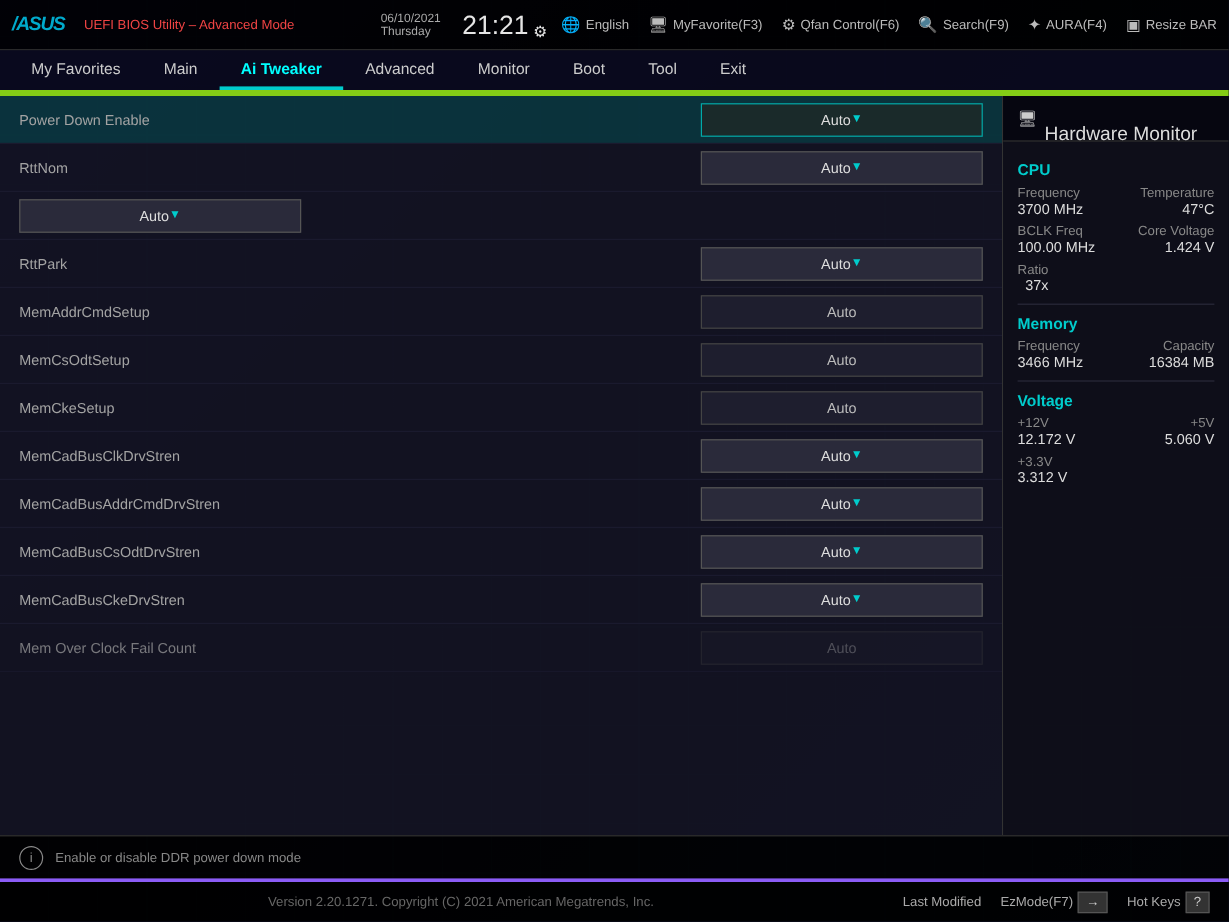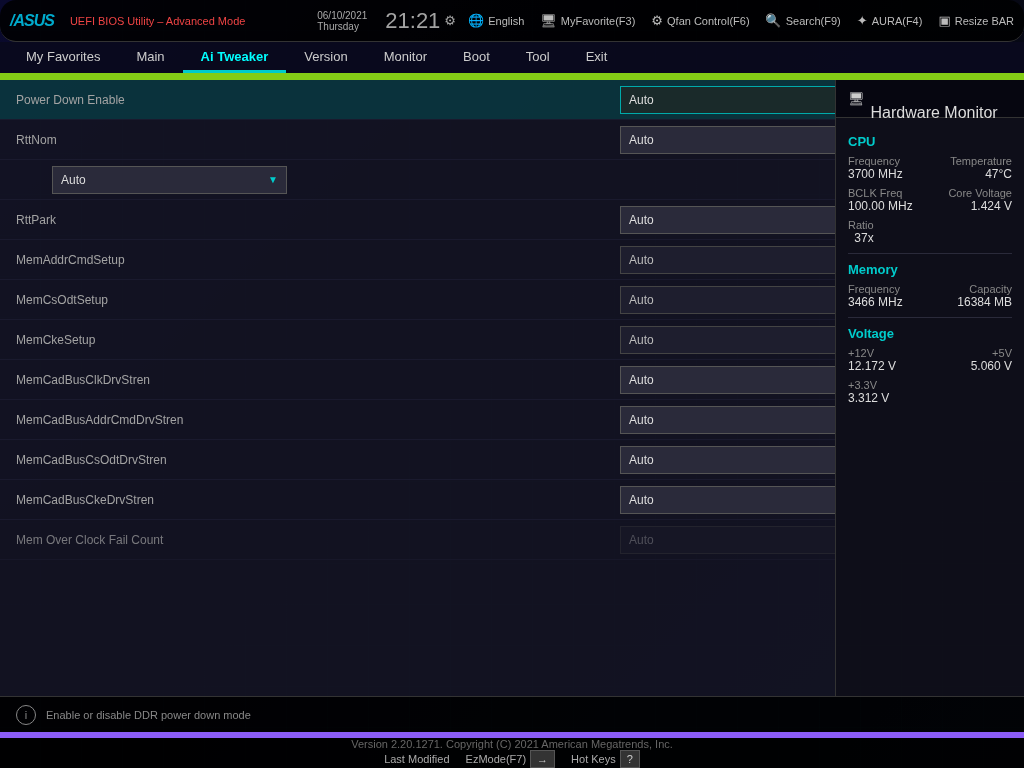--- a/index.html
+++ b/index.html
@@ -43,45 +43,44 @@
 
     
     .header {
       background: rgba(0,0,0,0.85);
       border-bottom: 1px solid #333;
       padding: 20px 10px;
       display: flex;
       align-items: center;
       gap: 12px;
       height: 42px;
-      border-radius: 16px;
     }
 
     .asus-logo {
       color: #00aacc;
       font-weight: 900;
       font-size: 16px;
       font-style: italic;
       letter-spacing: -1px;
       margin-right: 4px;
     }
 
     .header-title {
       color: #ef4444;
       font-size: 11px;
       font-weight: 500;
       flex: 1;
     }
 
     .header-time {
       font-size: 22px;
-      color: #a3a3a3;
+      color: #e5e5e5;
       font-weight: 300;
       display: flex;
-      align-items: center;
+      align-items: flex-end;
       gap: 4px;
     }
 
     .header-date {
       font-size: 10px;
       color: #aaa;
     }
 
     .header-tools {
       display: flex;
@@ -99,21 +98,21 @@
       color: #bbb;
     }
 
     .tool-icon {
       font-size: 13px;
     }
 
     
     .navbar {
       background: rgba(10,10,30,0.95);
-      border-bottom: 7px solid #84cc16;
+      border-bottom: 5px solid #84cc16;
       display: flex;
       align-items: stretch;
       height: 38px;
       padding: 0 8px;
     }
 
     .nav-item {
       padding: 0 18px;
       display: flex;
       align-items: center;
@@ -179,24 +178,23 @@
 
     .dropdown {
       width: 100%;
       background: #2a2a3a;
       border: 1px solid #555;
       color: #ddd;
       font-size: 12px;
       padding: 4px 8px;
       display: flex;
       align-items: center;
-      justify-content: space-between;
+      justify-content: center;
       cursor: pointer;
       height: 28px;
-      margin-left: 36px;
     }
 
     .dropdown.teal-border {
       border: 1px solid #00aaaa;
       background: #1a2a2a;
     }
 
     .dropdown.no-arrow {
       background: #1e1e2e;
       border: 1px solid #444;
@@ -301,25 +299,24 @@
 
     .status-text {
       font-size: 11px;
       color: #888;
     }
 
     
     .bottom-bar {
       height: 36px;
       background: rgba(0,0,0,0.9);
-      border-top: 6px solid #8b5cf6;
+      border-top: 3px solid #8b5cf6;
       display: flex;
       align-items: center;
       padding: 0 16px;
-      flex-direction: column;
     }
 
     .bottom-center {
       flex: 1;
       text-align: center;
       font-size: 11px;
       color: #666;
     }
 
     .bottom-actions {
@@ -390,21 +387,21 @@
         <span class="tool-icon">▣</span>
         <span>Resize BAR</span>
       </div>
     </div>
   </div>
 
   <div class="navbar">
     <div class="nav-item">My Favorites</div>
     <div class="nav-item">Main</div>
     <div class="nav-item active">Ai Tweaker</div>
-    <div class="nav-item">Version</div>
+    <div class="nav-item">Advanced</div>
     <div class="nav-item">Monitor</div>
     <div class="nav-item">Boot</div>
     <div class="nav-item">Tool</div>
     <div class="nav-item">Exit</div>
   </div>
 
   <div class="content-area">
 
     <div class="settings-panel">
 

